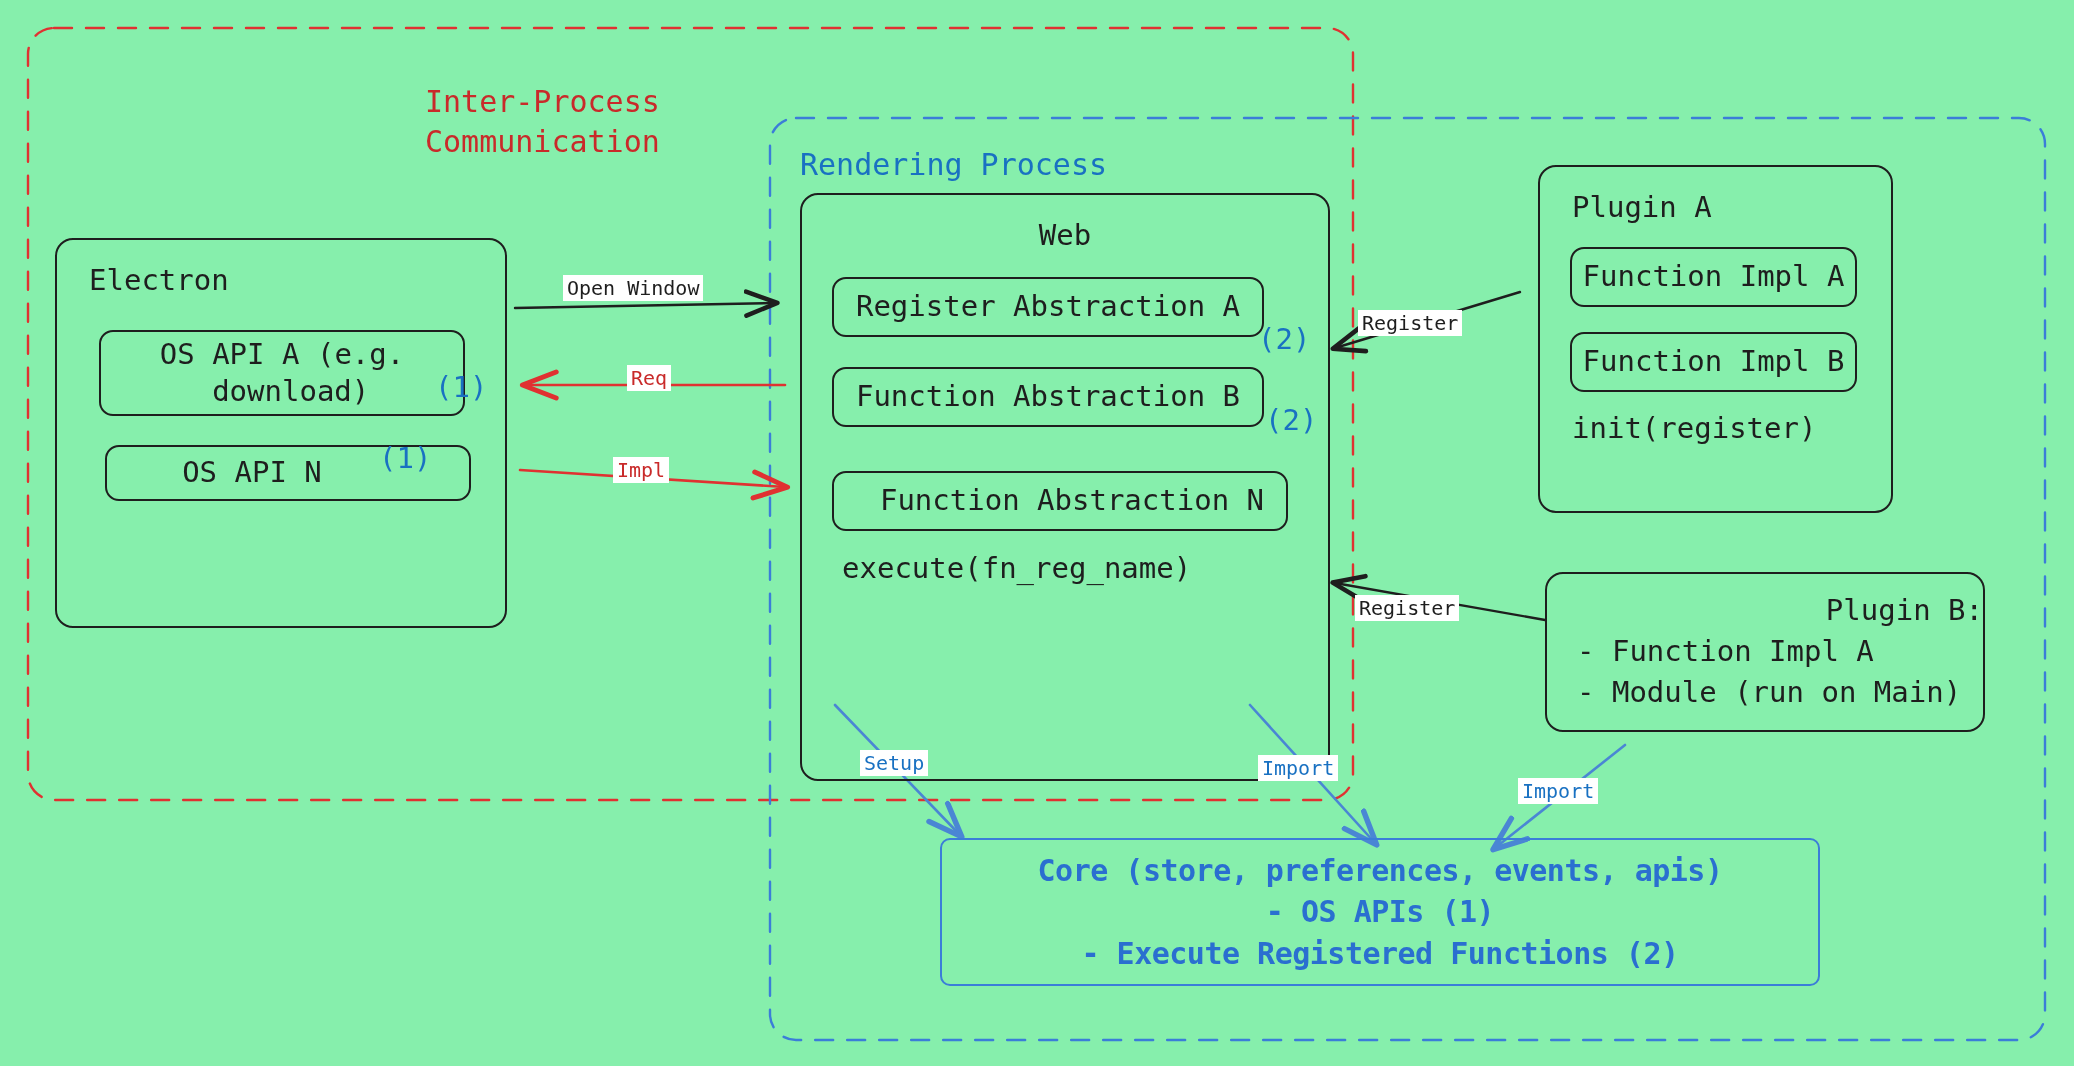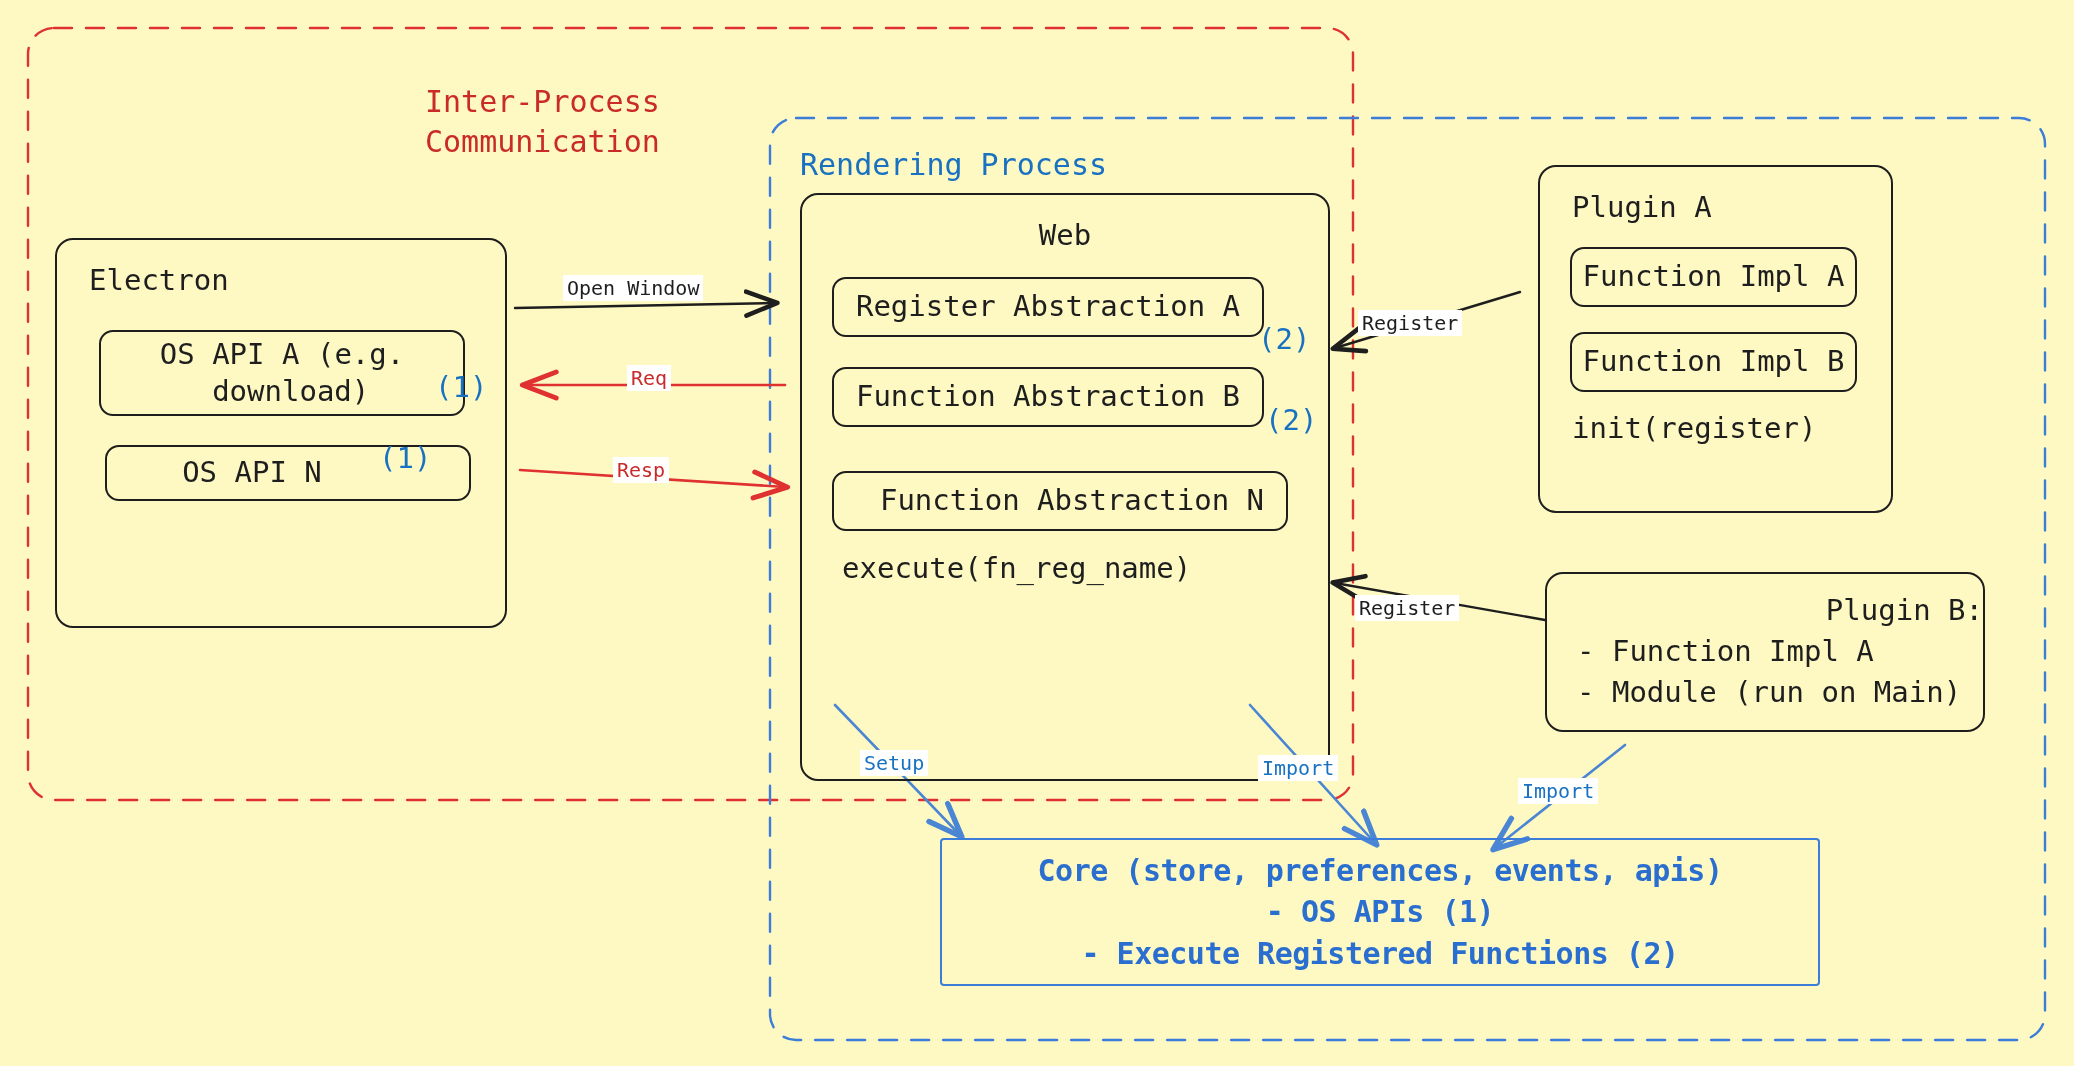--- a/index.html
+++ b/index.html
@@ -7,21 +7,21 @@
     padding: 0;
     background: #ffffff;
   }
   body {
     font-family: "DejaVu Sans Mono", "Liberation Mono", monospace;
   }
   #canvas {
     position: relative;
     width: 2074px;
     height: 1066px;
-    background: #fef9c3;
+    background: #86efac;
     overflow: hidden;
   }
   svg.layer {
     position: absolute;
     left: 0;
     top: 0;
     width: 2074px;
     height: 1066px;
     pointer-events: none;
   }
@@ -65,21 +65,21 @@
   .annot-2, .annot-1 {
     position: absolute;
     color: #1971c2;
     font-size: 29px;
     white-space: pre;
   }
   .core-box {
     position: absolute;
     box-sizing: border-box;
     border: 2.4px solid #3b7dd8;
-    border-radius: 4px;
+    border-radius: 10px;
     display: flex;
     flex-direction: column;
     align-items: center;
     justify-content: center;
     background: transparent;
   }
   .core-line {
     color: #2a6fd0;
     font-family: "DejaVu Sans Mono", "Liberation Mono", monospace;
     font-weight: bold;
@@ -218,21 +218,21 @@
   <div class="core-box" style="left:940px; top:838px; width:880px; height:148px;">
     <div class="core-line">Core (store, preferences, events, apis)</div>
     <div class="core-line">- OS APIs (1)</div>
     <div class="core-line">- Execute Registered Functions (2)</div>
   </div>
 
   <div class="edge-lbl" style="left:563px; top:275px; color:#1e1e1e;">Open Window</div>
 
   <div class="edge-lbl red-txt" style="left:627px; top:365px;">Req</div>
 
-  <div class="edge-lbl red-txt" style="left:613px; top:457px;">Resp</div>
+  <div class="edge-lbl red-txt" style="left:613px; top:457px;">Impl</div>
 
   <div class="edge-lbl" style="left:1358px; top:310px; color:#1e1e1e;">Register</div>
 
   <div class="edge-lbl" style="left:1355px; top:595px; color:#1e1e1e;">Register</div>
 
   <div class="edge-lbl blue-txt" style="left:860px; top:750px;">Setup</div>
 
   <div class="edge-lbl blue-txt" style="left:1258px; top:755px;">Import</div>
 
   <div class="edge-lbl blue-txt" style="left:1518px; top:778px;">Import</div>

